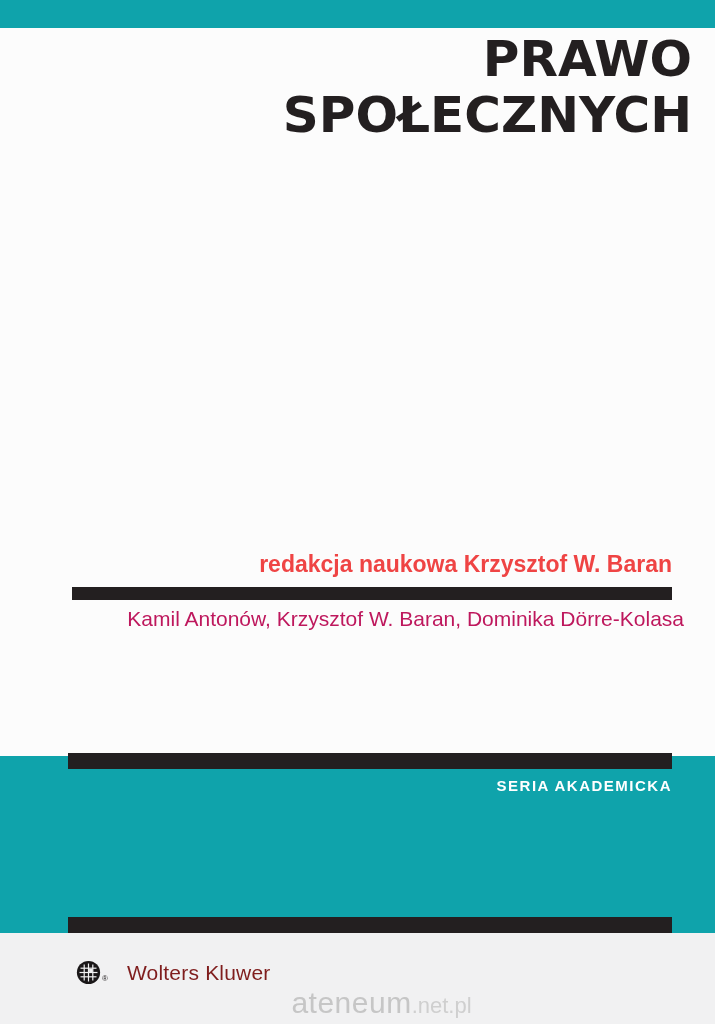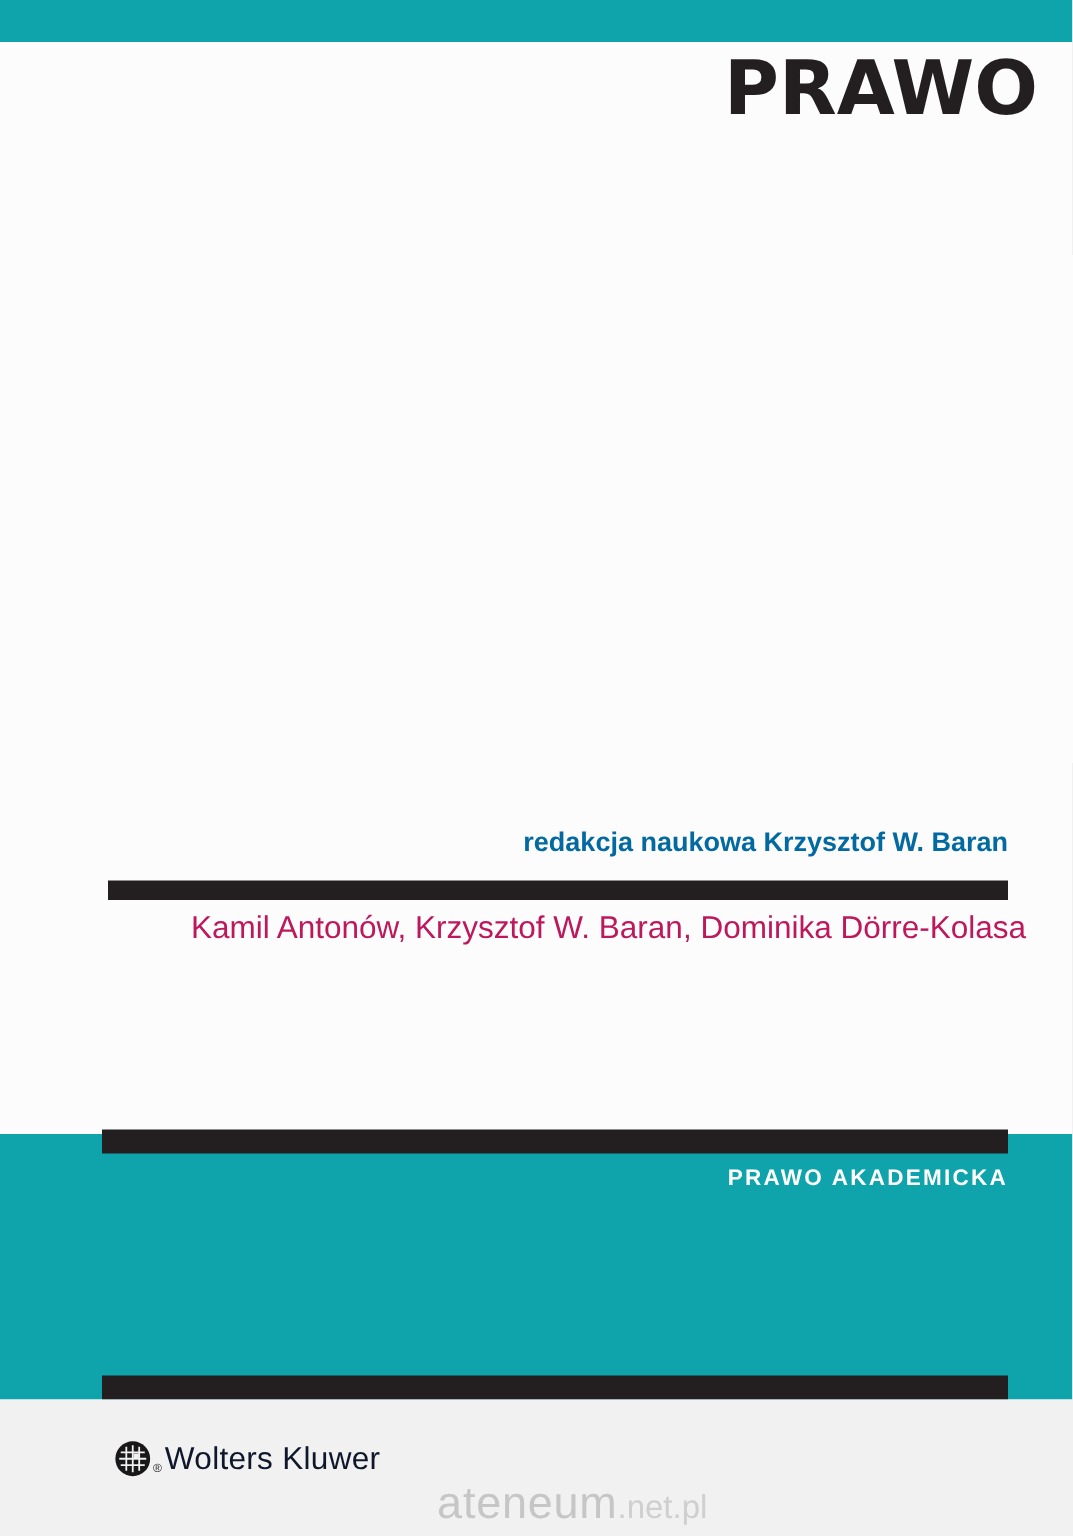--- a/index.html
+++ b/index.html
@@ -15,21 +15,21 @@
   .title-block{
     position:absolute;top:31px;right:23px;text-align:right;
     font-family:"DejaVu Sans","Liberation Sans",sans-serif;
     font-weight:bold;font-size:50px;line-height:56px;
     color:#231f20;letter-spacing:0px;white-space:nowrap;
   }
   .title-line{display:block;margin-left:22px;}
   
   .editor-line{
     position:absolute;top:551px;right:43px;
-    font-size:18px;font-weight:bold;color:#0369a1;white-space:nowrap;
+    font-size:23px;font-weight:bold;color:#ef4444;white-space:nowrap;
   }
   
   .mid-bar{position:absolute;top:587px;left:72px;width:600px;height:13px;background:#231f20;}
   
   .authors-line{
     position:absolute;top:607px;right:31px;
     font-size:21px;font-weight:normal;color:#be185d;white-space:nowrap;
   }
   
   .teal-band{position:absolute;left:0;top:756px;width:715px;height:177px;background:#0fa3ab;}
@@ -38,50 +38,51 @@
   .series-label{
     position:absolute;top:21px;right:43px;
     font-size:15px;font-weight:bold;letter-spacing:1.5px;color:#ffffff;white-space:nowrap;
   }
   
   .footer{position:absolute;left:0;top:933px;width:715px;height:91px;background:#f1f1f2;}
   .publisher{position:absolute;left:76px;top:27px;display:flex;align-items:center;}
   .wk-icon{display:block;}
   .reg-mark{font-size:8px;color:#231f20;align-self:flex-end;margin:0 0 2px 1px;}
   .publisher-name{
-    margin-left:2px;font-size:21px;color:#0f172a;letter-spacing:0.2px;white-space:nowrap;
+    margin-left:19px;font-size:21px;color:#7f1d1d;letter-spacing:0.2px;white-space:nowrap;
   }
   .watermark{
     position:absolute;left:0;right:0;top:53px;text-align:center;white-space:nowrap;
     font-family:"Liberation Sans",sans-serif;
     margin-left:48px;
   }
   .watermark-main{font-size:30px;color:#c6c6c6;letter-spacing:0.5px;}
   .watermark-suffix{font-size:22px;color:#cfcfcf;}
 </style>
 </head>
 <body>
 
 <div class="page">
 
   <div class="top-strip"></div>
 
   <h1 class="title-block" style="margin:0;">
     <span class="title-line">PRAWO</span>
+    <span class="title-line">SPOŁECZNYCH</span>
   </h1>
 
   <div class="editor-line">redakcja naukowa Krzysztof W. Baran</div>
 
   <div class="mid-bar"></div>
 
   <div class="authors-line">Kamil Antonów, Krzysztof W. Baran, Dominika Dörre-Kolasa</div>
 
   <div class="teal-band">
     <div class="band-bar-top"></div>
-    <div class="series-label">PRAWO AKADEMICKA</div>
+    <div class="series-label">SERIA AKADEMICKA</div>
     <div class="band-bar-bottom"></div>
   </div>
 
   <div class="footer">
     <div class="publisher">
       <svg class="wk-icon" width="25" height="25" viewBox="0 0 25 25" aria-hidden="true">
         <circle cx="12.5" cy="12.5" r="11.6" fill="#1a1718"></circle>
         <g stroke="#f1f1f2" stroke-width="1.2">
           <line x1="4.5" y1="8.2" x2="20.5" y2="8.2"></line>
           <line x1="3.5" y1="12.5" x2="21.5" y2="12.5"></line>

